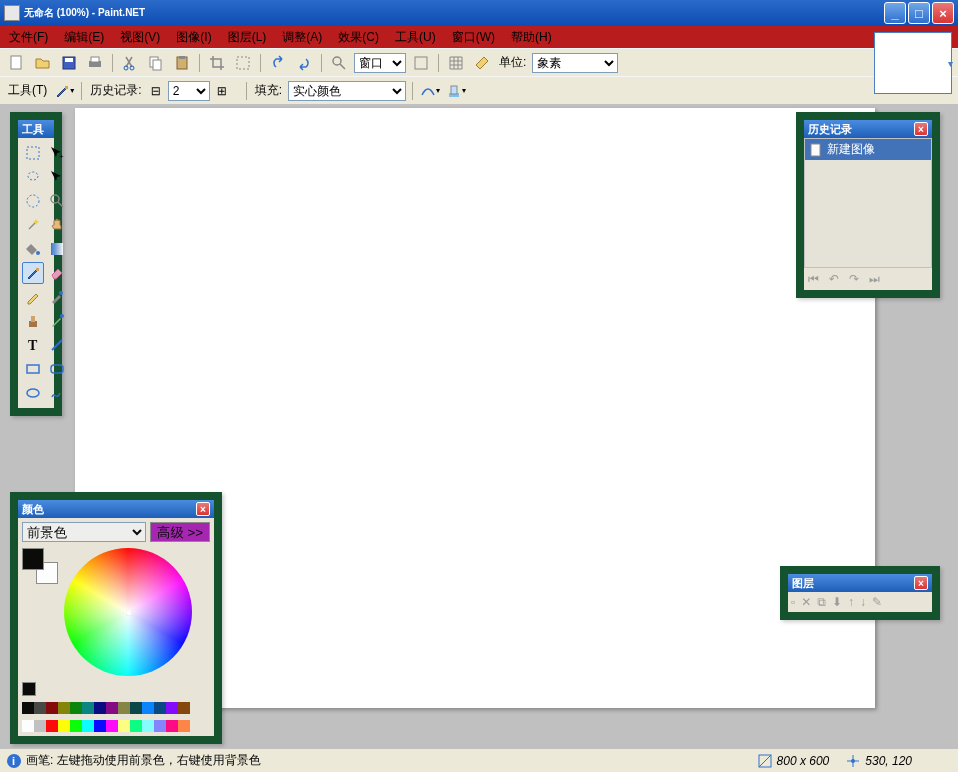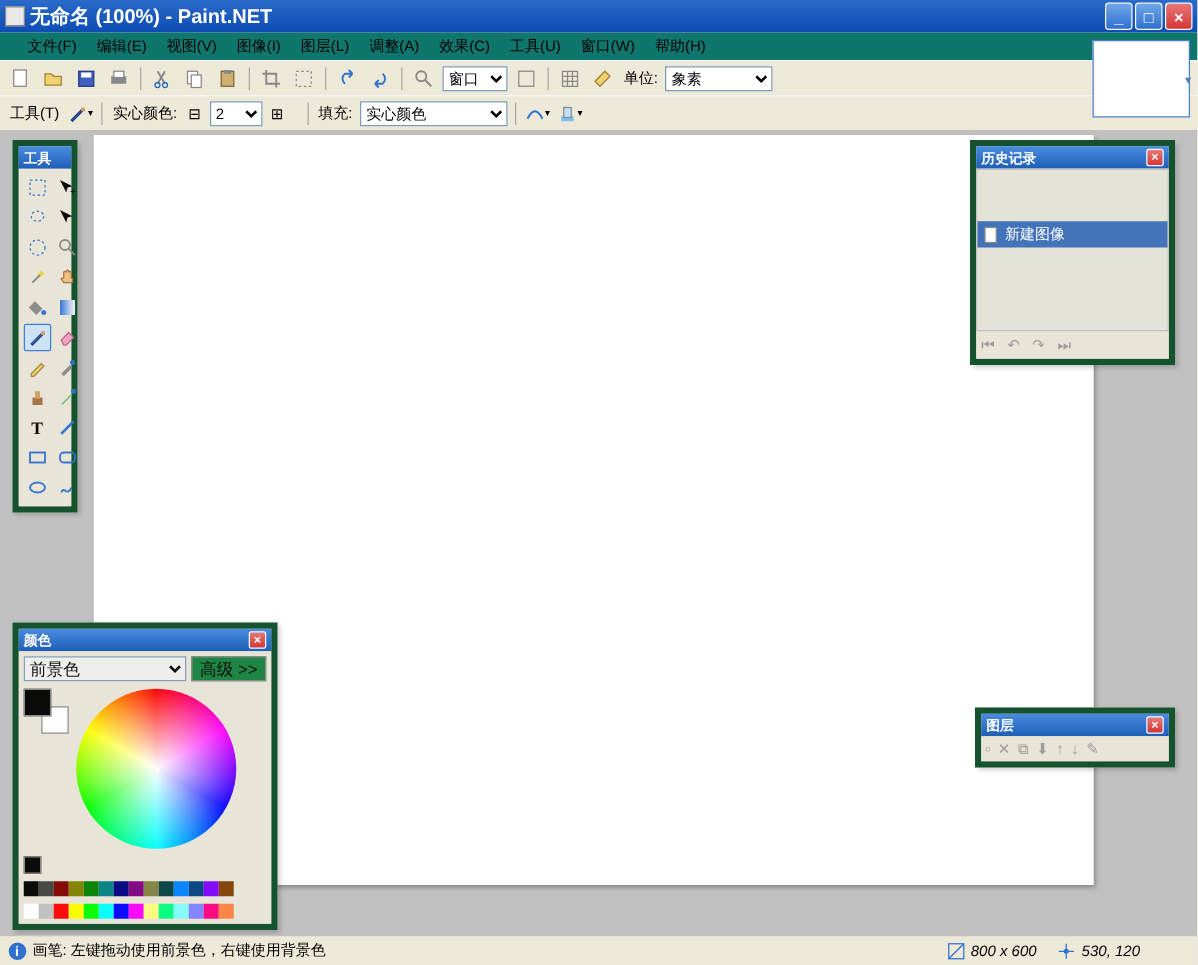--- a/index.html
+++ b/index.html
@@ -1,74 +1,74 @@
 <!DOCTYPE html>
 <html><head>
 <meta charset="utf-8">
 <style>
 * { box-sizing: border-box; margin: 0; padding: 0; }
 body { font-family: "SimSun", Tahoma, sans-serif; font-size: 12px; background: #ece9d8; width: 958px; height: 772px; overflow: hidden; position: relative; }
 
 .titlebar { height: 26px; background: linear-gradient(to bottom, #3b6ea5, #1e5799 0%, #3a85e0 50%, #1e5799 100%); background: linear-gradient(to bottom, #2a6ac9, #0d4cb3); color: white; display: flex; align-items: center; padding: 0 4px; font-weight: bold; }
 .titlebar .app-icon { width: 16px; height: 16px; margin-right: 4px; background: #e8e8e8; border: 1px solid #888; }
-.titlebar .title-text { flex: 1; font-size: 16px; }
+.titlebar .title-text { flex: 1; font-size: 10px; }
 .titlebar .win-controls { display: flex; gap: 2px; }
 .titlebar .win-btn { width: 22px; height: 22px; display: flex; align-items: center; justify-content: center; border: 1px solid #fff; border-radius: 3px; font-family: Arial; font-weight: bold; font-size: 13px; }
 .titlebar .min-btn, .titlebar .max-btn { background: linear-gradient(to bottom, #6fa8e8, #2f6fd0); color: white; }
 .titlebar .close-btn { background: linear-gradient(to bottom, #e87878, #d93434); color: white; }
 
-.menubar { height: 22px; background: #0f766e; display: flex; align-items: center; padding: 0 14px; border-bottom: 0px solid #c0c0c0; }
+.menubar { height: 22px; background: #b91c1c; display: flex; align-items: center; padding: 0 1px; border-bottom: 0px solid #c0c0c0; }
 .menubar .menu-item { padding: 2px 8px; cursor: pointer; }
 
 .toolbar { background: #ece9d8; display: flex; align-items: center; padding: 2px 6px; gap: 4px; height: 28px; border-top: 1px solid #f5f5f5; }
 .toolbar .tb-btn { width: 22px; height: 22px; display: flex; align-items: center; justify-content: center; border: 1px solid transparent; border-radius: 2px; cursor: pointer; }
 .toolbar .sep { width: 1px; height: 18px; background: #aca899; margin: 0 2px; }
 .toolbar .tb-label { margin: 0 2px; }
 .toolbar select, .toolbar input { border: 1px solid #7f9db9; height: 20px; font-size: 12px; }
 .toolbar select { background: white; }
 
 .topright-thumb { position: absolute; right: 6px; top: 32px; width: 78px; height: 62px; background: #fff; border: 1px solid #4a7ec7; }
 .topright-arrow { position: absolute; right: 0px; top: 58px; width: 10px; color:#4a7ec7; font-size:10px; cursor:pointer; }
 
 .workspace { position: relative; background: #c0c0c0; width: 100%; height: 672px; overflow: hidden; }
 .canvas { position: absolute; left: 75px; top: 4px; width: 800px; height: 600px; background: white; box-shadow: 2px 2px 4px rgba(0,0,0,0.3); }
 
 .statusbar { position: absolute; bottom: 0; left: 0; right: 0; height: 24px; background: #ece9d8; border-top: 1px solid #c0c0c0; display: flex; align-items: center; padding: 0 6px; }
 .statusbar .sb-icon { width: 16px; height: 16px; margin-right: 4px; }
 .statusbar .sb-text { flex: 1; }
 .statusbar .sb-section { margin-left: 16px; display: flex; align-items: center; gap: 4px; font-style: italic; }
 
-.panel { position: absolute; background: #e8e5d8; border: 5px solid #14532d; box-shadow: 2px 2px 4px rgba(0,0,0,0.2); }
+.panel { position: absolute; background: #e8e5d8; border: 8px solid #14532d; box-shadow: 2px 2px 4px rgba(0,0,0,0.2); }
 .panel-title { height: 18px; background: linear-gradient(to bottom, #4a8ce0, #1e5eb8); color: white; display: flex; align-items: center; padding: 0 4px; font-weight: bold; font-size: 11px; }
 .panel-title .panel-close { margin-left: auto; width: 14px; height: 14px; background: linear-gradient(to bottom,#e87878,#d93434); color:white; display:flex; align-items:center; justify-content:center; font-size:10px; border:1px solid white; cursor:pointer; border-radius:2px;}
 .panel-body { padding: 4px; background: #e8e5d8; opacity: 0.95; }
 
 .tools-panel { left: 10px; top: 112px; width: 52px; }
 .tools-grid { display: grid; grid-template-columns: 22px 22px; gap: 2px; }
 .tools-grid .tool { width: 22px; height: 22px; display:flex; align-items:center; justify-content:center; border:1px solid transparent; cursor:pointer; border-radius:2px; }
 .tools-grid .tool.active { background:#cde1f7; border-color:#3a7bd5; }
 
-.history-panel { right: 18px; top: 112px; width: 164px; }
+.history-panel { right: 18px; top: 112px; width: 144px; }
 .history-list { height: 130px; background: #e5e3d7; border:1px solid #c0c0c0; }
-.history-item { display:flex; align-items:center; gap:4px; padding:2px 4px; background:#3a6db8; color:white;margin-top:41px; }
+.history-item { display:flex; align-items:center; gap:4px; padding:2px 4px; background:#3a6db8; color:white; }
 .history-nav { display:flex; gap:10px; justify-content:flex-start; padding:4px; color:#999; }
 .history-nav span { cursor:pointer; }
 
 .layers-panel { right: 18px; top: 566px; width: 160px; }
 .layers-list { height: 130px; background:#e5e3d7; border:1px solid #c0c0c0; }
 .layer-item { display:flex; align-items:center; gap:8px; padding:4px; background:#5a88c8; color:white; font-style:italic; }
 .layer-thumb { width:30px; height:22px; background:white; border:1px solid #888; }
 .layer-check { margin-left:auto; width:14px; height:14px; background:white; border:1px solid #888; display:flex; align-items:center; justify-content:center; color:green; font-size:10px; }
 .layers-toolbar { display:flex; gap:6px; padding:3px; color:#999; }
 .layers-toolbar span { cursor:pointer; }
 
 .colors-panel { left: 10px; bottom: 28px; width: 212px; }
 .colors-top { display:flex; gap:4px; align-items:center; margin-bottom:6px; }
 .colors-top select { flex:1; border:1px solid #7f9db9; height:20px; }
-.colors-top button { border:1px solid #888; background:#15803d; padding:1px 6px; height:20px; cursor:pointer; }
+.colors-top button { border:1px solid #888; background:#a21caf; padding:1px 6px; height:20px; cursor:pointer; }
 .colors-main { display:flex; gap:6px; }
 .fg-bg { position:relative; width:36px; height:36px; }
 .fg-bg .fg { position:absolute; top:0; left:0; width:22px; height:22px; background:#000; border:1px solid #888; }
 .fg-bg .bg { position:absolute; bottom:0; right:0; width:22px; height:22px; background:#fff; border:1px solid #888; }
 .color-wheel { width:128px; height:128px; border-radius:50%; background: conic-gradient(red,magenta,blue,cyan,lime,yellow,red); position:relative; }
 .color-wheel::after { content:''; position:absolute; inset:0; border-radius:50%; background: radial-gradient(circle,white 0%,transparent 70%); }
 .color-wheel .picker { position:absolute; left:62px; top:62px; width:6px; height:6px; border:1px solid black; background:white; }
 .palette-row { display:flex; margin-top:6px; }
 .palette-row .sw { width:12px; height:12px; border:0; }
 .add-swatch { width:14px; height:14px; background:#000; margin-top:6px; margin-bottom:2px; border:1px solid #888; cursor:pointer; }
@@ -197,21 +197,21 @@
 <div class="toolbar">
   <span class="tb-label">工具(T)</span>
   <div class="tb-btn">
       <svg width="16" height="16">
         <path d="M3 13L11 5l1 1-8 8z" fill="#3070d0" stroke="#204080"></path>
         <rect x="11" y="3" width="3" height="3" fill="#d0a060"></rect>
       </svg>
       <span style="font-size:8px">▾</span>
     </div>
   <div class="sep"></div>
-  <span class="tb-label">实心颜色:</span>
+  <span class="tb-label">历史记录:</span>
   <div class="tb-btn" style="width:16px">⊟</div>
   <select class="num" style="width:42px"><option>2</option></select>
   <div class="tb-btn" style="width:16px">⊞</div>
   <div class="sep" style="margin-left:12px"></div>
   <span class="tb-label">填充:</span>
   <select style="width:118px"><option>实心颜色</option></select>
   <div class="sep"></div>
   <div class="tb-btn">
       <svg width="16" height="16">
         <path d="M2 12c4-8 8-8 12 0" stroke="#3070d0" fill="none" stroke-width="1.5"></path>

